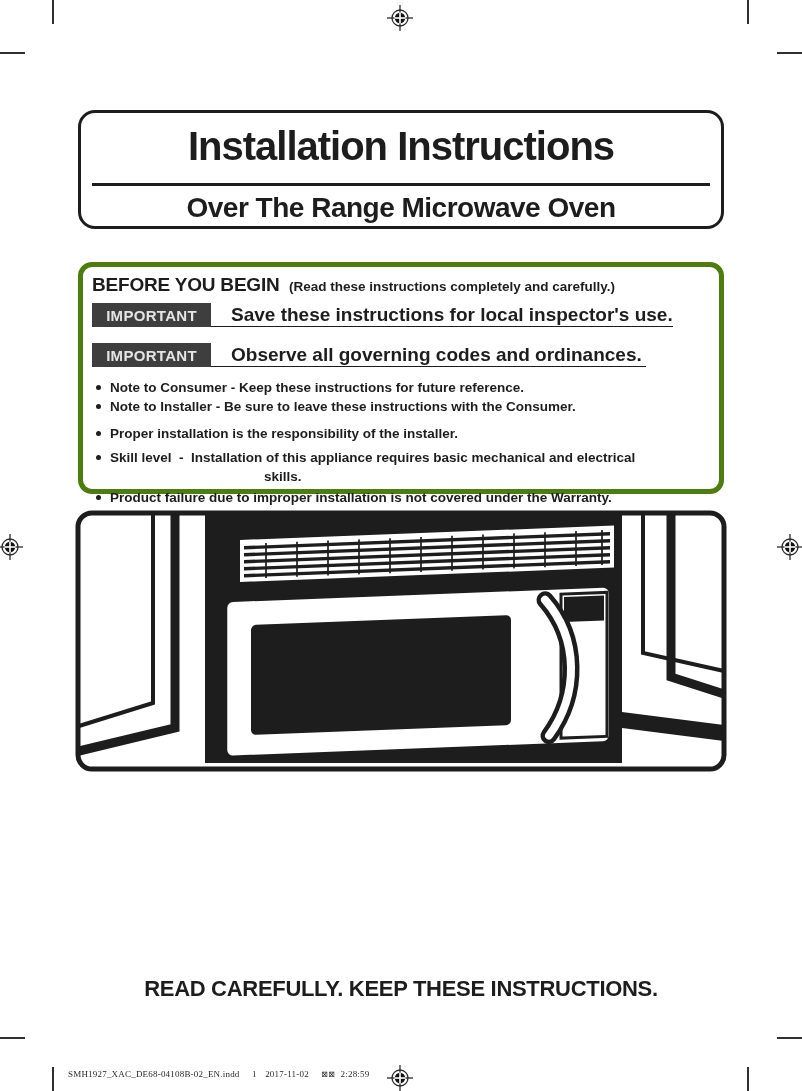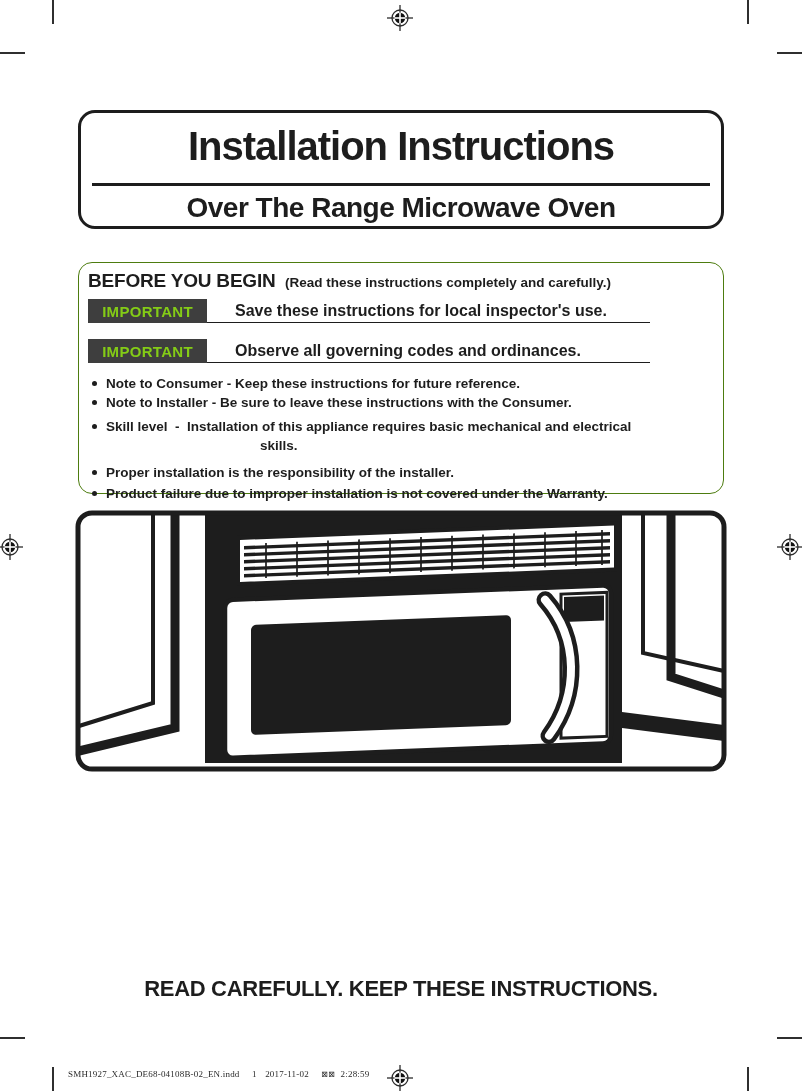--- a/index.html
+++ b/index.html
@@ -23,37 +23,37 @@
   }
   .title-divider { height:2.5px; background:#1d1d1d; margin:2px 11px 0; }
   .subtitle {
     text-align:center; font-size:28px; font-weight:bold; letter-spacing:-0.5px;
     line-height:44px; white-space:nowrap;
   }
 
   
   .byb-box {
     position:absolute; left:78px; top:262px; width:646px; height:232px;
-    border:1px solid #4d7c0f; border-radius:14px; box-sizing:border-box;
+    border:5px solid #4d7c0f; border-radius:14px; box-sizing:border-box;
     background:#fff;
   }
   .byb-heading { margin:7px 8px 0 9px; line-height:22px; white-space:nowrap; }
   .byb-heading-main { font-size:19px; font-weight:bold; letter-spacing:-0.2px; }
   .byb-heading-note { font-size:13.5px; font-weight:bold; padding-left:5px; }
   .imp-row { display:flex; align-items:stretch; margin:0 73px 0 9px; height:24px; }
   .imp-row.first { margin-top:5px; }
   .imp-row.second { margin-top:16px; }
   .imp-badge {
-    width:119px; background:#3e3e3e; color:#84cc16; font-size:15px; font-weight:bold;
+    width:119px; background:#3e3e3e; color:#e5e5e5; font-size:15px; font-weight:bold;
     letter-spacing:0.3px; display:flex; align-items:center; justify-content:center;
     flex:none;
   }
   .imp-text {
-    flex:1; border-bottom:1.5px solid #1d1d1d; font-size:16px; font-weight:bold;
-    display:flex; align-items:center; padding-left:28px; white-space:nowrap;
+    flex:1; border-bottom:1.5px solid #1d1d1d; font-size:19px; font-weight:bold;
+    display:flex; align-items:center; padding-left:20px; white-space:nowrap;
   }
   .bullets { margin:11px 14px 0 11px; }
   .bullet { display:flex; margin-top:0; }
   .bullet.b2 { margin-top:5px; }
   .bullet.b3 { margin-top:8px; }
   .bullet.b4 { margin-top:2px; }
   .bullet-marker {
     flex:none; width:5px; height:5px; border-radius:50%; background:#1d1d1d;
     margin:7px 9px 0 2px;
   }
@@ -152,30 +152,30 @@
 
     <div class="bullets">
       <div class="bullet b1">
         <span class="bullet-marker"></span>
         <span class="bullet-body">Note to Consumer  -  Keep these instructions for future reference.</span>
       </div>
       <div class="bullet b0">
         <span class="bullet-marker"></span>
         <span class="bullet-body">Note to Installer  -  Be sure to leave these instructions with the Consumer.</span>
       </div>
+      <div class="bullet b3">
+        <span class="bullet-marker"></span>
+        <span class="bullet-body">Proper installation is the responsibility of the installer.</span>
+      </div>
       <div class="bullet b2">
         <span class="bullet-marker"></span>
         <span class="bullet-body">
           <span class="bullet-line1">Skill level  -  Installation of this appliance requires basic mechanical and electrical</span>
           <div class="bullet-line2">skills.</div>
         </span>
-      </div>
-      <div class="bullet b3">
-        <span class="bullet-marker"></span>
-        <span class="bullet-body">Proper installation is the responsibility of the installer.</span>
       </div>
       <div class="bullet b4">
         <span class="bullet-marker"></span>
         <span class="bullet-body">Product failure due to improper installation is not covered under the Warranty.</span>
       </div>
     </div>
   </div>
 
   <div class="illus-box">
     <svg width="652" height="262" viewBox="0 0 652 262">

